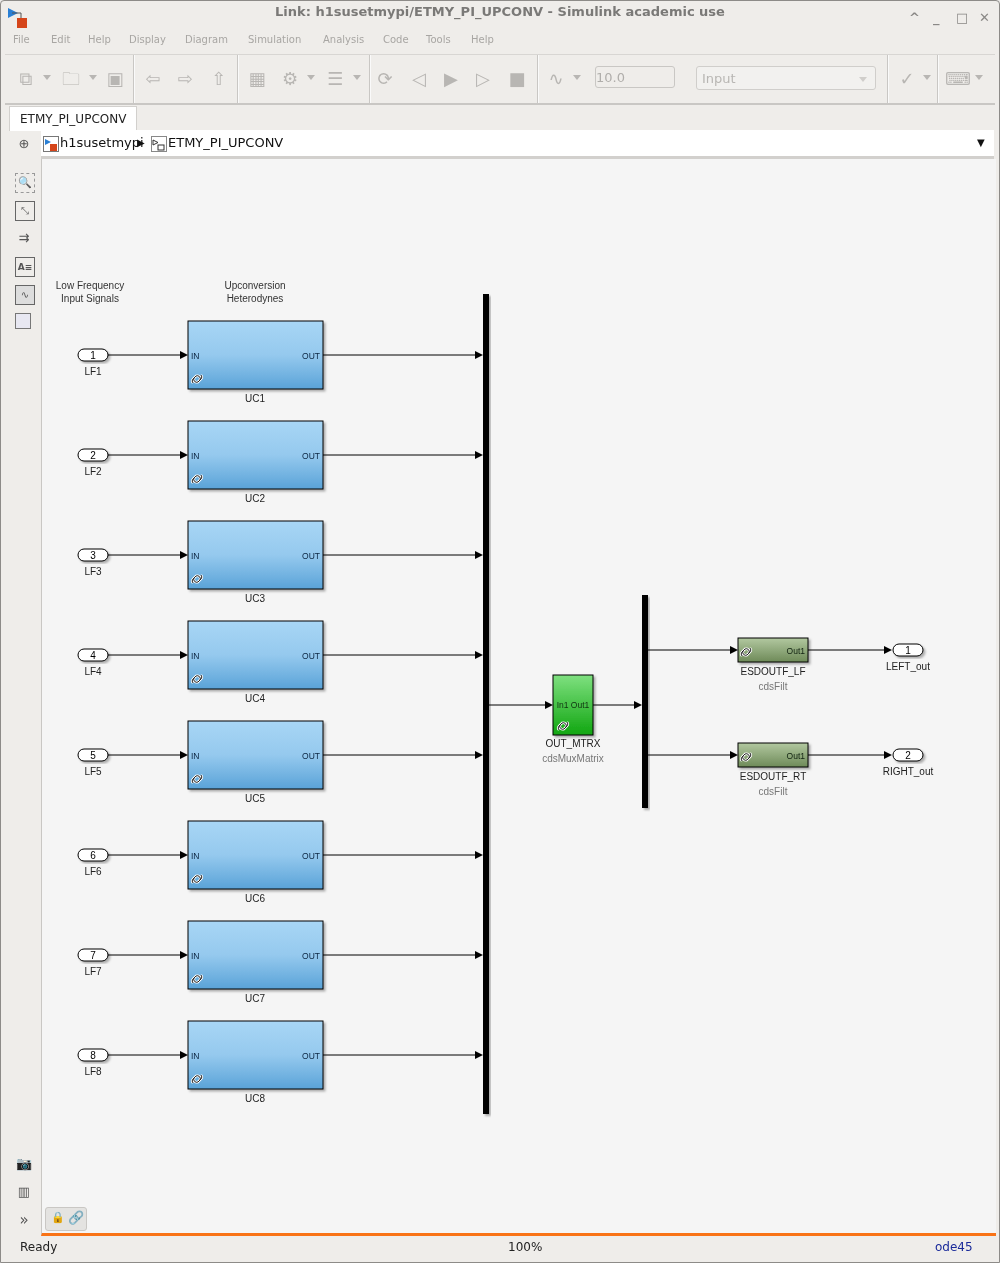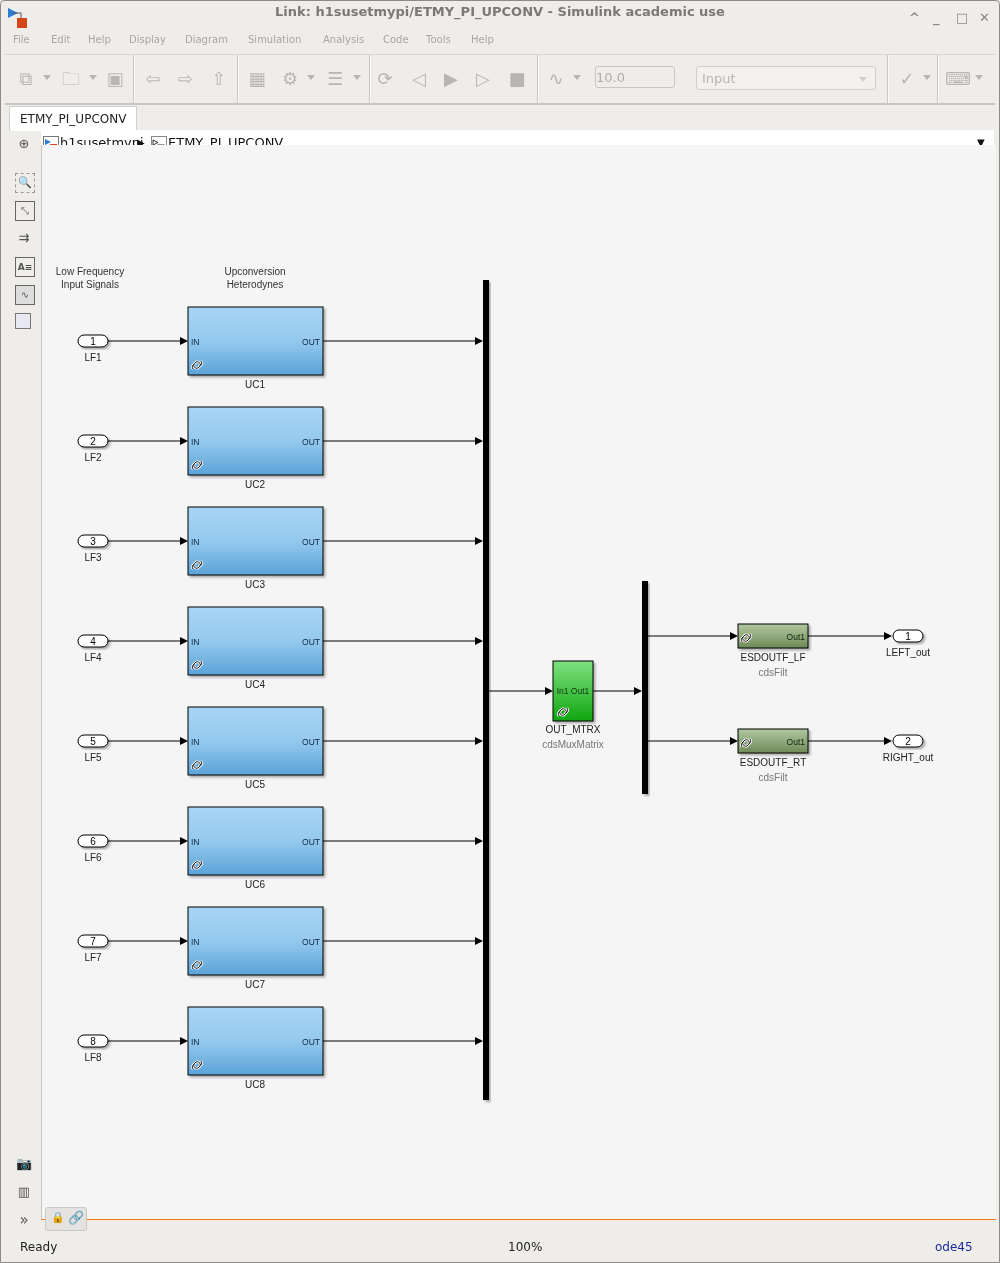--- a/index.html
+++ b/index.html
@@ -18,21 +18,21 @@
   .stoptime { position:absolute; left:594px; top:65px; width:80px; height:22px; border:1px solid #c9c7c4; border-radius:3px; background:#efedea; font-size:13px; color:#b0aeab; line-height:22px; box-sizing:border-box; }
   .simmode { position:absolute; left:695px; top:65px; width:180px; height:24px; border:1px solid #d0cecb; border-radius:3px; background:#f2f1ef; font-size:13px; color:#b8b6b3; line-height:24px; padding-left:5px; box-sizing:border-box; }
   .simmode .dd { position:absolute; right:8px; top:10px; border-left:4px solid transparent; border-right:4px solid transparent; border-top:5px solid #d0cecb; }
   .tabstrip { position:absolute; left:0; top:103px; width:998px; height:25px; }
   .tab { position:absolute; left:8px; top:2px; height:24px; padding:0 10px; background:#fff; border:1px solid #d2d0cd; border-bottom:none; font-size:12px; line-height:24px; color:#222; }
   .left-strip { position:absolute; left:6px; top:128px; width:34px; height:1104px; }
   .lt { position:absolute; left:8px; width:18px; height:18px; color:#555; font-size:13px; text-align:center; line-height:18px; }
   .addr { position:absolute; left:40px; top:129px; width:953px; height:26px; background:#fff; border-bottom:3px solid #d2d0cd; }
   .crumb { position:absolute; top:5px; font-size:13px; color:#111; white-space:nowrap; }
   .crumb-ic { position:absolute; top:6px; width:14px; height:14px; border:1px solid #888; background:#fff; }
-  .canvas { position:absolute; left:40px; top:144px; width:954px; height:1074px; background:#f5f5f5; border-left:1px solid #c9c7c4; border-bottom:1px solid #f97316; }
+  .canvas { position:absolute; left:40px; top:158px; width:954px; height:1074px; background:#f5f5f5; border-left:1px solid #c9c7c4; border-bottom:3px solid #f97316; }
   .statusbar { position:absolute; left:0; top:1236px; width:998px; height:22px; font-size:12px;margin-left:8px; }
   .sb-text { position:absolute; top:3px; color:#222; }
   svg text { font-family:"Liberation Sans", sans-serif; }
 </style>
 </head>
 <body>
 
 <div class="win">
 
   <div class="titlebar">

